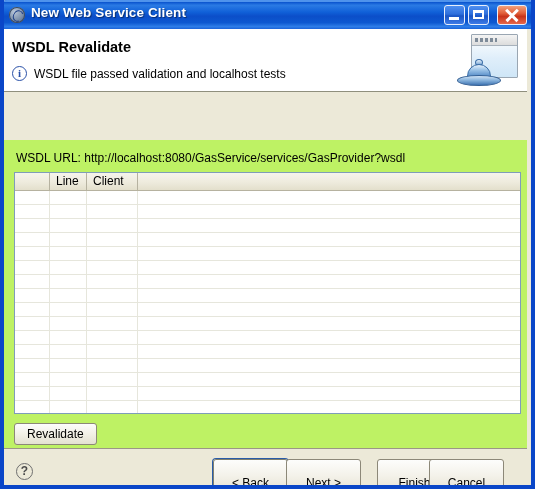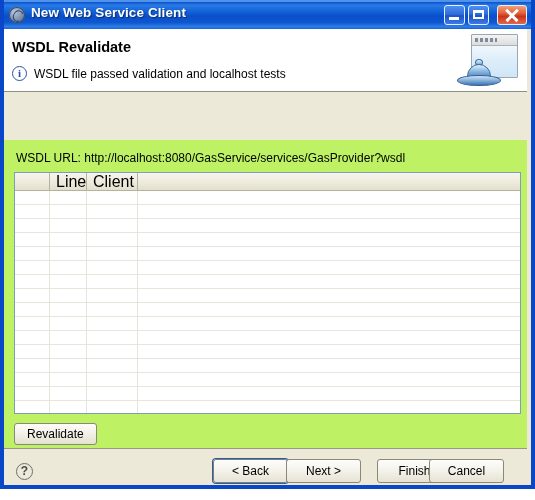--- a/index.html
+++ b/index.html
@@ -278,21 +278,21 @@
     height: 18px;
     background: linear-gradient(to bottom, #f6f4ec 0%, #eeebdd 55%, #e3dfcc 100%);
     border-bottom: 1px solid #b6b2a0;
     box-sizing: border-box;
   }
   #table-head .th {
     position: absolute;
     top: 0;
     height: 17px;
     line-height: 17px;
-    font-size: 16px;
+    font-size: 12px;
     color: #000;
     box-sizing: border-box;
     border-right: 1px solid #b6b2a0;
     padding-left: 6px;
     overflow: hidden;
     white-space: nowrap;
   }
   #table-body {
     position: relative;
     height: 100%;
@@ -358,21 +358,21 @@
     width: 75px;
     height: 24px;
     font-family: "Liberation Sans", sans-serif;
     font-size: 12px;
     color: #000;
     background: linear-gradient(to bottom, #fdfdfc 0%, #f4f2ea 48%, #e6e3d4 100%);
     border: 1px solid #8c8878;
     border-radius: 3px;
     box-sizing: border-box;
     cursor: default;
-    padding: 4px;
+    padding: 16px;
   }
   .nav-btn.default {
     box-shadow: 0 0 0 1px #2a5ca8;
     border-color: #7f8070;
   }
   #btn-back   { left: 213px; }
   #btn-next   { left: 286px; }
   #btn-finish { left: 365px; margin-left: 12px; }
   #btn-cancel { left: 429px; }
 </style>

